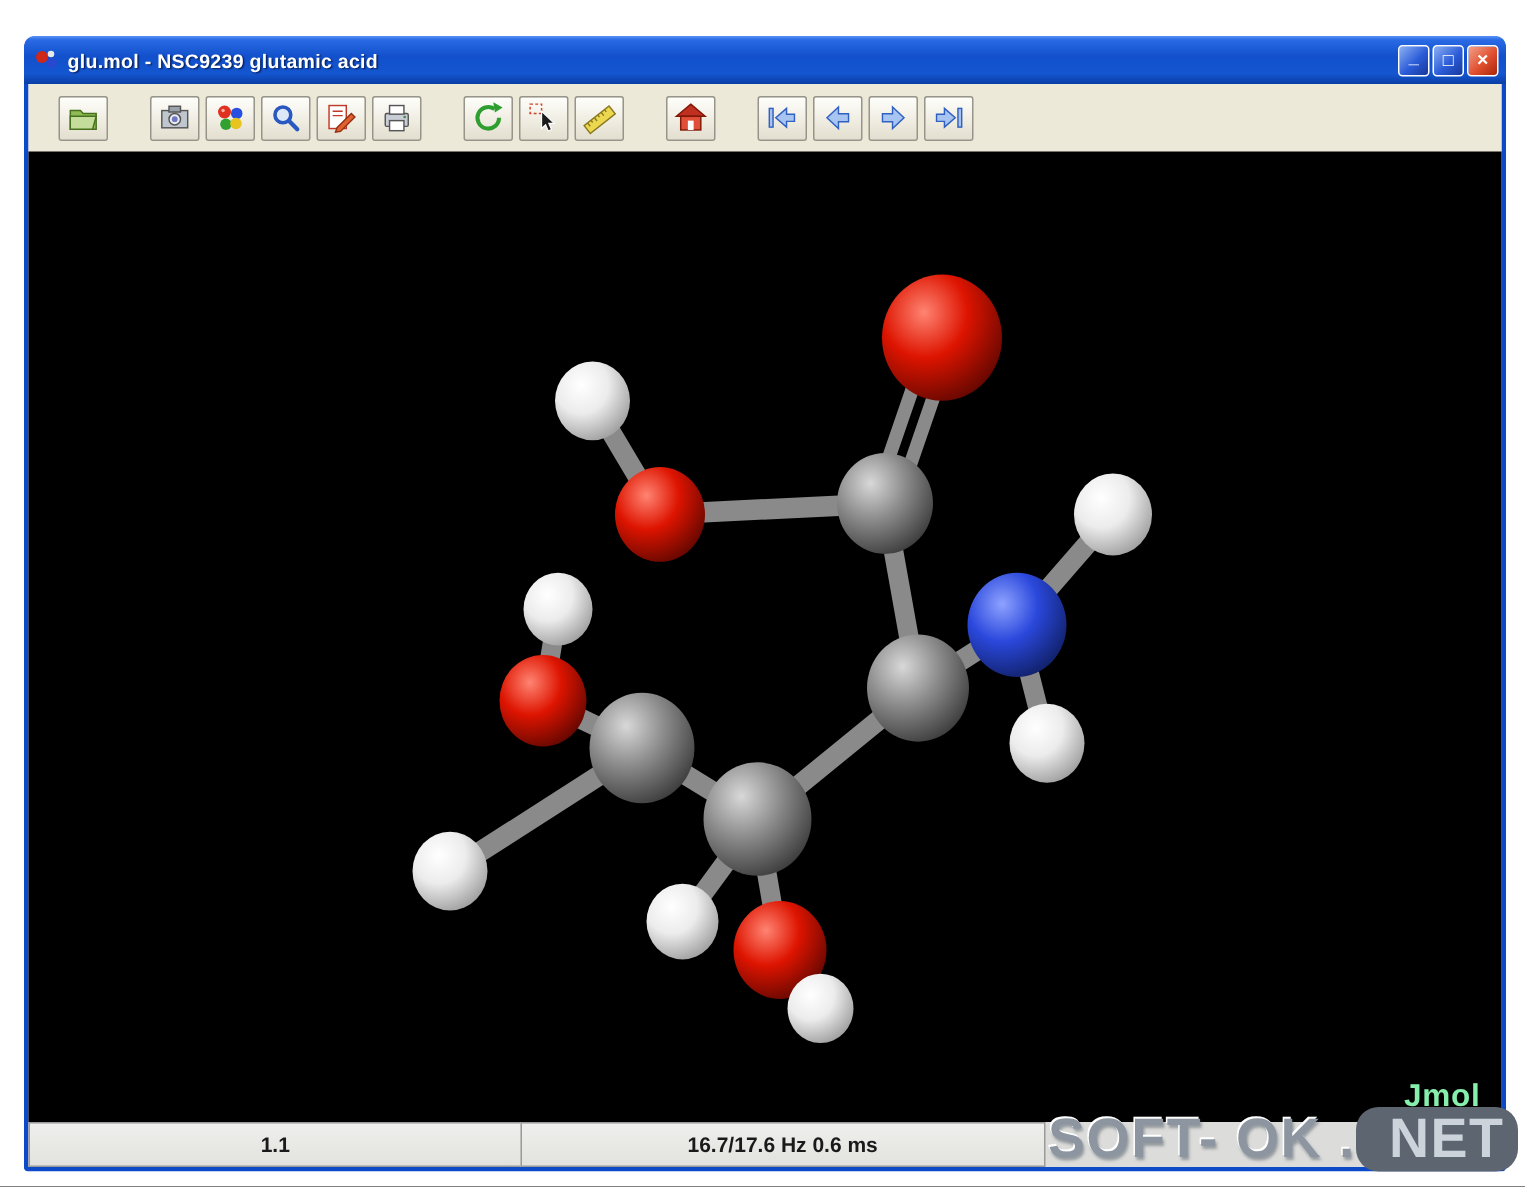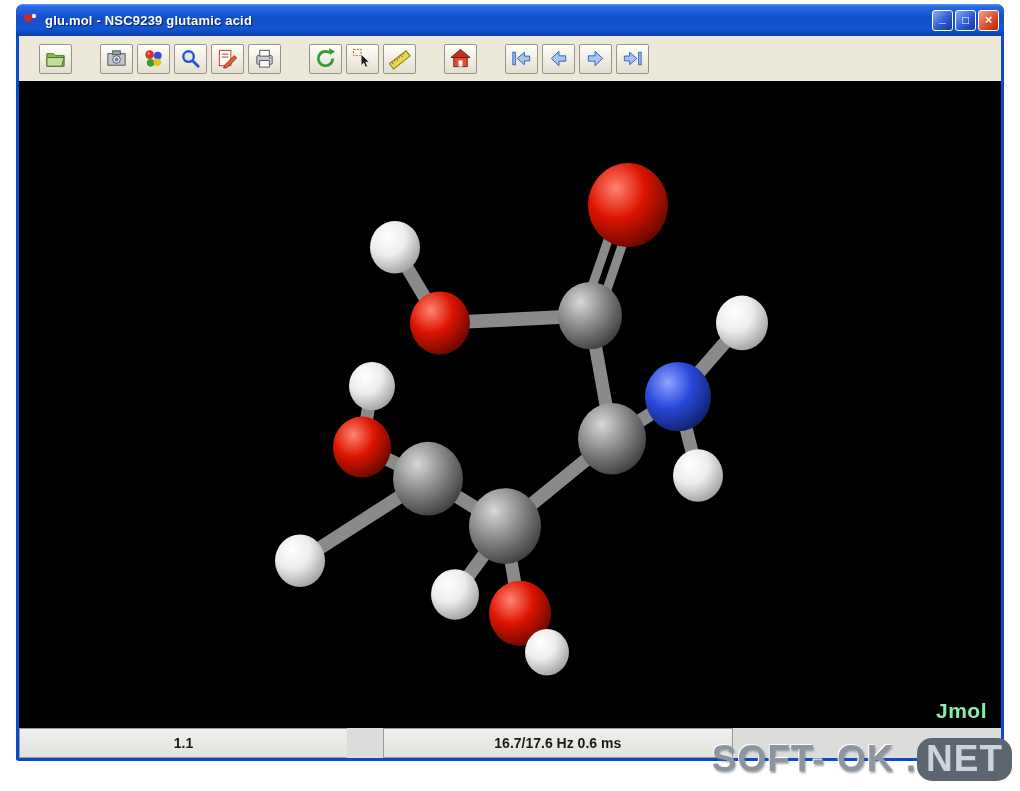--- a/index.html
+++ b/index.html
@@ -2,21 +2,21 @@
 <html><head>
 <meta charset="utf-8">
 <style>
   html,body{margin:0;padding:0;}
   body{
     width:1020px;height:791px;background:#ffffff;position:relative;overflow:hidden;
     font-family:"Liberation Sans",sans-serif;
   }
   
   .window{
-    position:absolute;left:16px;top:4px;width:988px;height:757px;
+    position:absolute;left:16px;top:24px;width:988px;height:757px;
     box-sizing:border-box;border:3px solid #0c4ac8;border-top:none;
     border-radius:8px 8px 3px 3px;background:#ece9d8;
     display:flex;flex-direction:column;
   }
   .titlebar{
     height:32px;flex:0 0 32px;display:flex;align-items:center;padding:0 5px 0 6px;
     margin:0 -3px;border-radius:7px 7px 0 0;
     background:linear-gradient(180deg,#5a92f6 0%,#2a6ae4 8%,#1250cc 42%,#1456d0 78%,#0a3ea6 100%);
   }
   .app-icon{width:18px;height:18px;margin-right:5px;}
@@ -61,30 +61,30 @@
   
   .statusbar{flex:0 0 30px;height:30px;display:flex;background:#dcdcda;}
   .status-panel{
     box-sizing:border-box;border:1px solid #9a9a98;border-right:none;
     background:linear-gradient(180deg,#efefed,#e2e2de);
     display:flex;align-items:center;justify-content:center;
     font-size:14px;font-weight:bold;color:#1a1a1a;white-space:nowrap;overflow:hidden;
   }
   .status-panel.p-left{width:33.4%;}
   .status-panel.p-center{width:31%;}
-  .status-panel.p-right{width:35.6%;border-right:1px solid #9a9a98;margin-left:36px;}
+  .status-panel.p-right{width:35.6%;border-right:1px solid #9a9a98;}
   
   .watermark{
     position:absolute;right:8px;top:738px;z-index:50;
     font-size:37px;font-weight:bold;letter-spacing:1px;color:#8d96a0;
     text-shadow:-1px -1px 0 #ffffff,1px 2px 2px rgba(90,100,110,.55);
     white-space:nowrap;
   }
   .watermark .net-badge{
-    background:#5c6570;color:#cdd3da;border-radius:15px;padding:0 9px 2px 9px;
+    background:#5c6570;color:#cdd3da;border-radius:15px;padding:0 9px 2px 22px;
     text-shadow:none;
   }
 </style>
 </head>
 <body>
 
 <div class="window">
 
   <div class="titlebar">
     <svg class="app-icon" viewBox="0 0 18 18">

